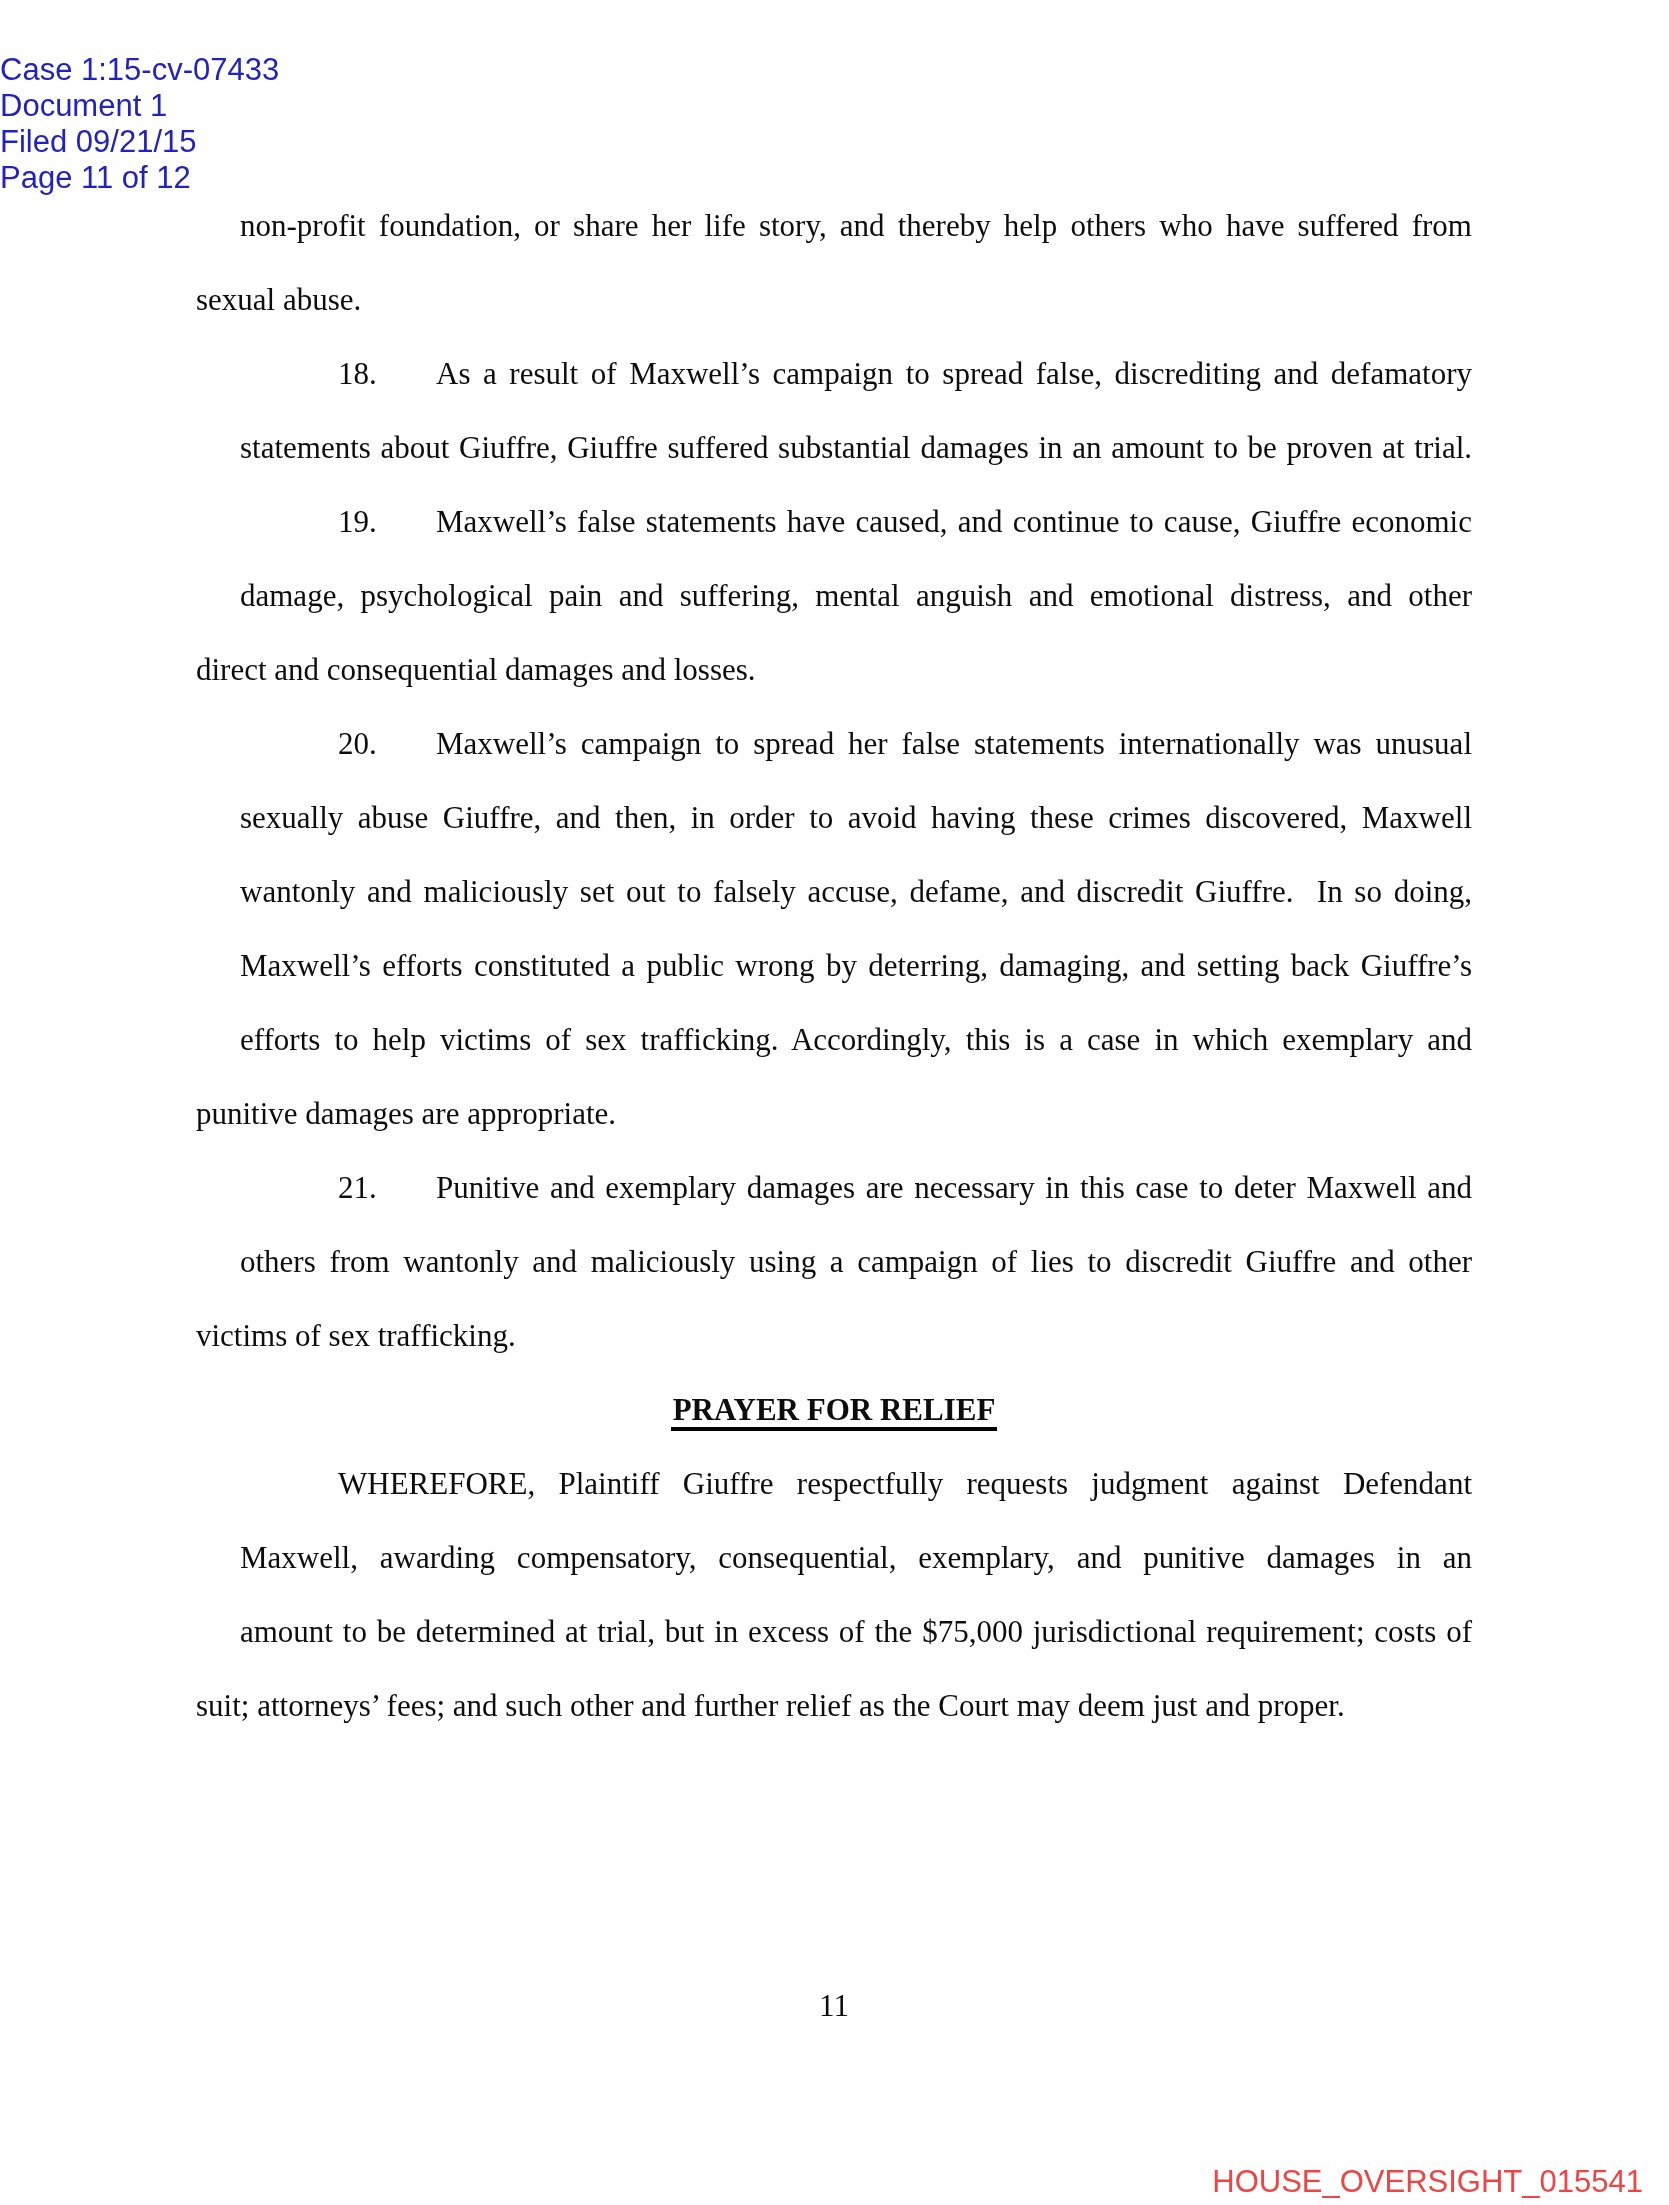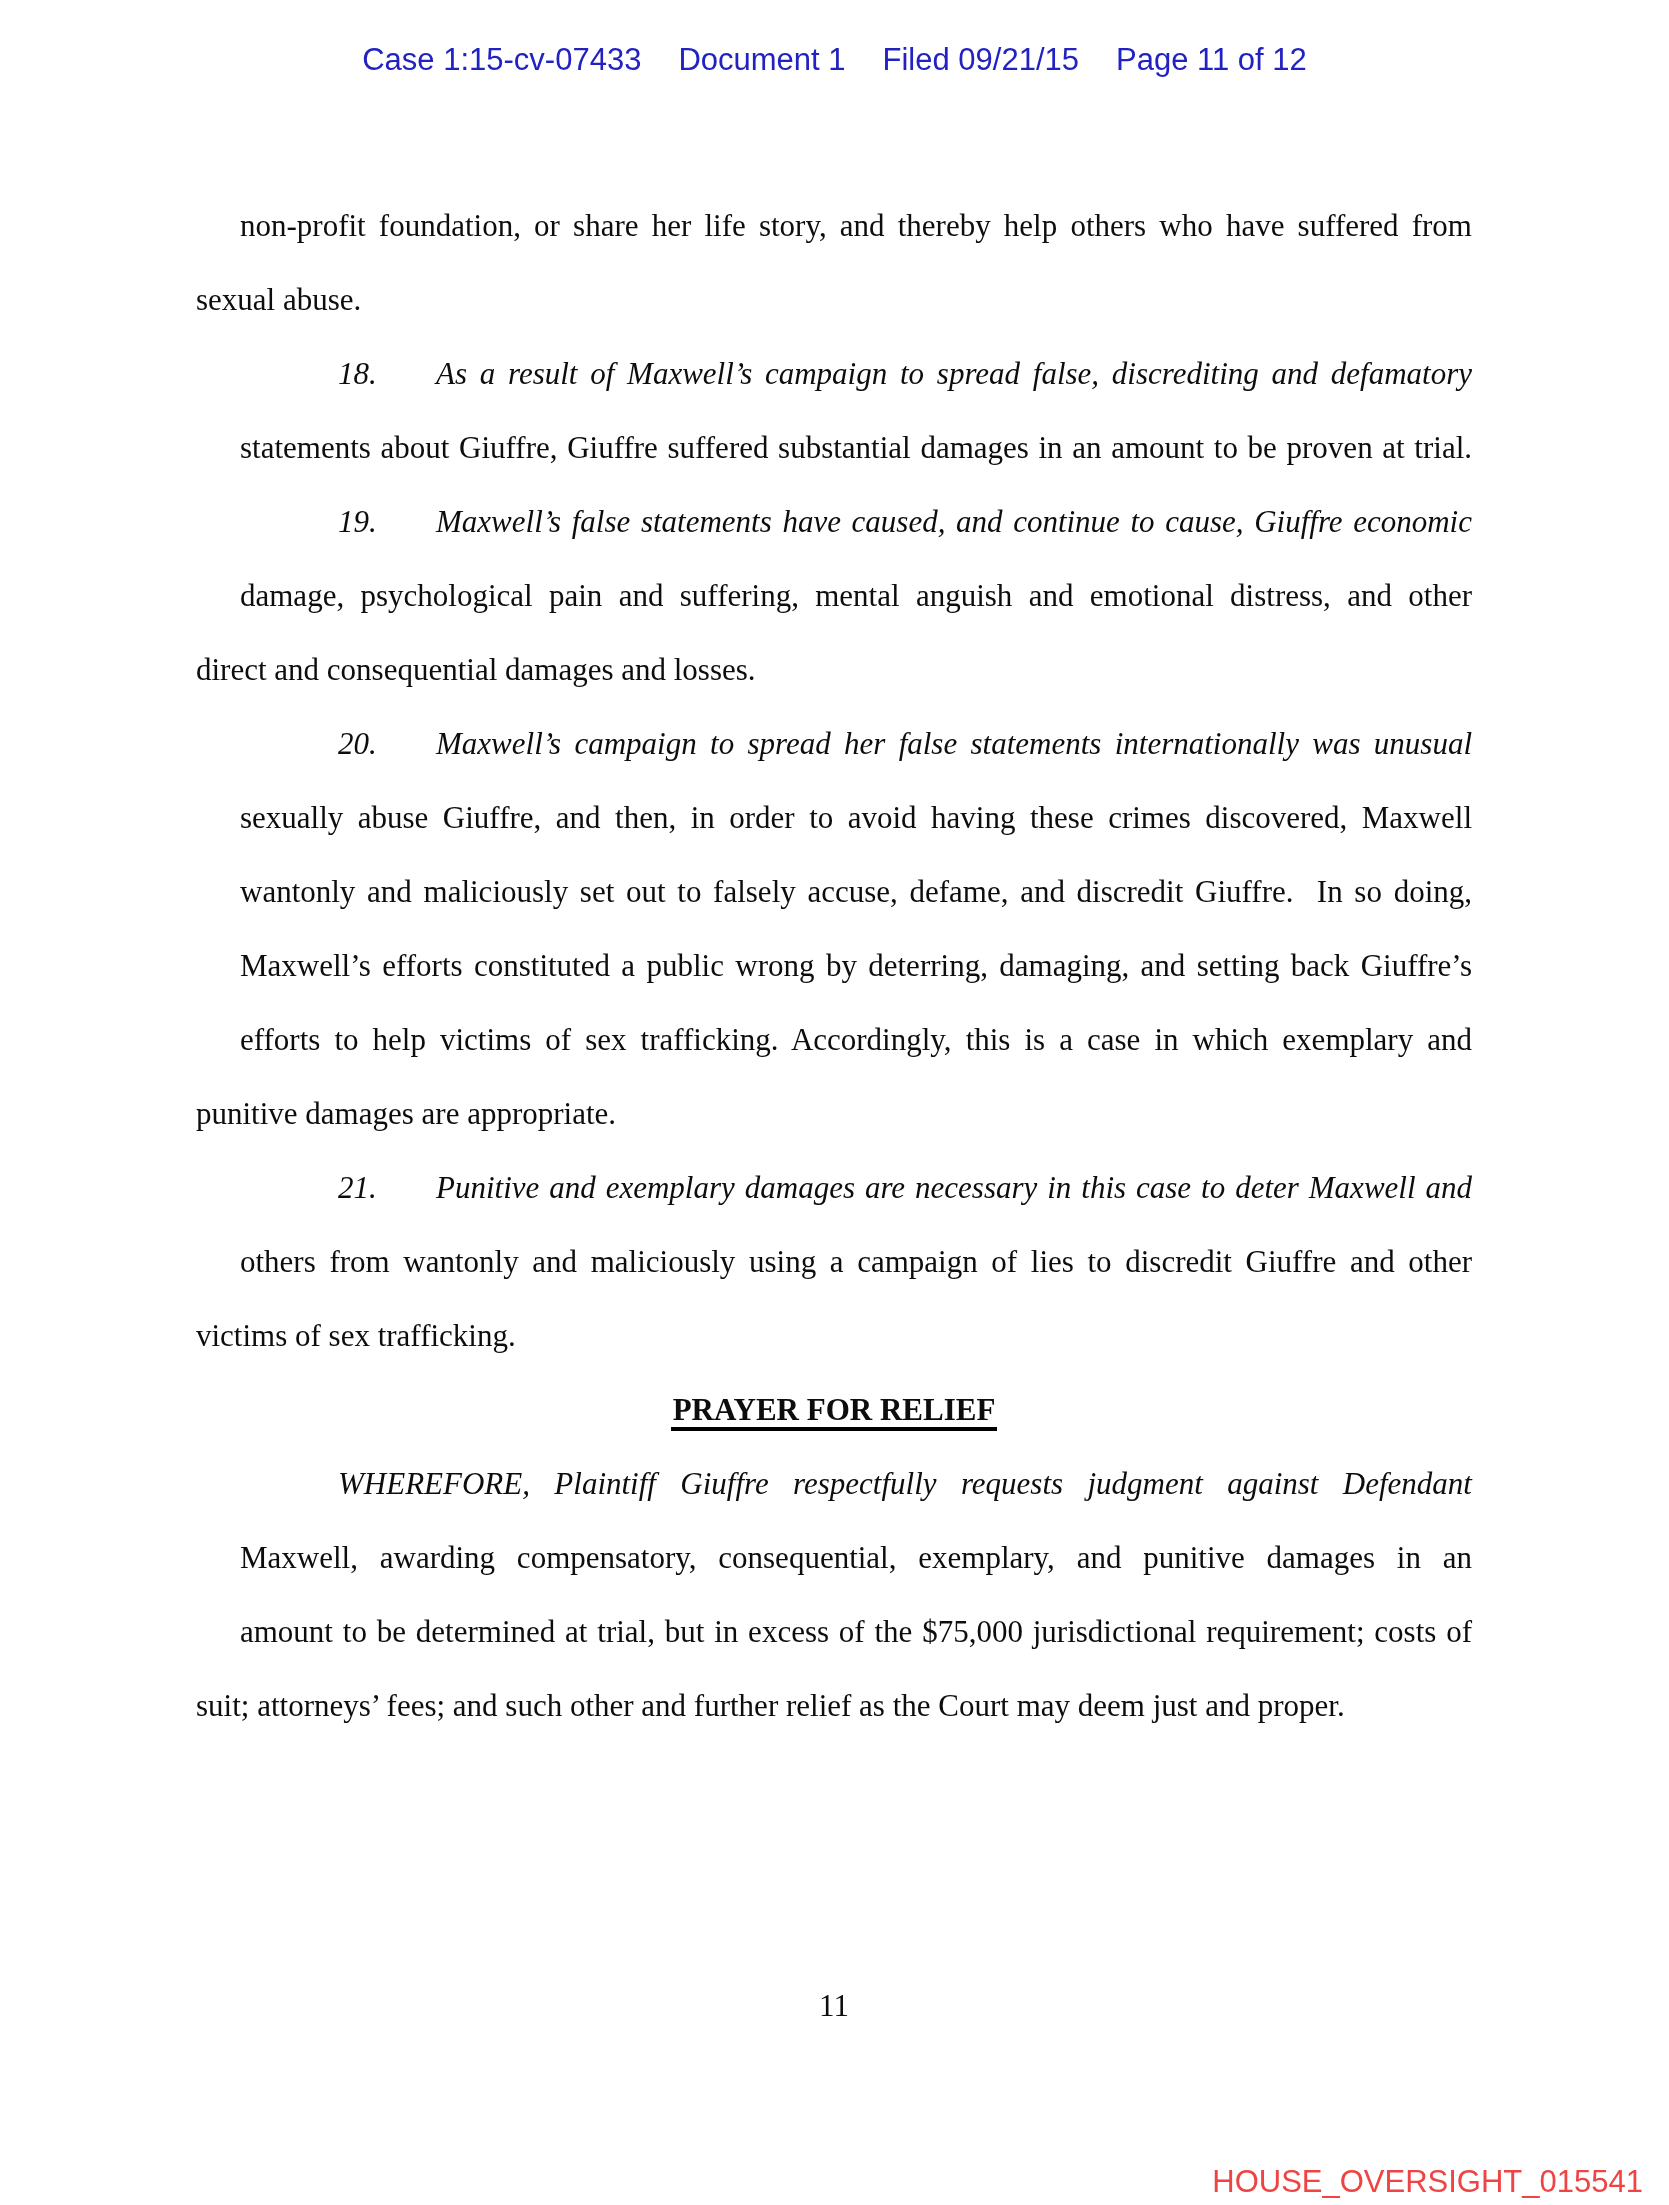--- a/index.html
+++ b/index.html
@@ -11,50 +11,49 @@
     position: relative;
     width: 1669px;
     height: 2205px;
     background: #ffffff;
     overflow: hidden;
     font-family: "Liberation Serif", serif;
     color: #0d0d0d;
   }
   .doc-header {
     position: absolute;
-    top: 42px;
+    top: 52px;
     left: 0;
     width: 100%;
     display: flex;
-    justify-content: center;
     column-gap: 37px;
     font-family: "Liberation Sans", sans-serif;
     font-size: 31px;
     color: #2222c2;
     white-space: nowrap;
+    flex-direction: column;
   }
   .content {
     position: absolute;
     left: 196px;
     top: 189px;
     width: 1276px;
     font-size: 31px;
   }
   .line {
     line-height: 74px;
     min-height: 74px;
   }
   .jl {
     text-align: justify;
     text-align-last: justify;
     margin-left: 44px;
   }
   .indent {
     text-indent: 98px;
-    font-style: italic;
   }
   .pnum {
     display: inline-block;
     width: 98px;
     text-indent: 0;
   }
   .heading-line {
     line-height: 74px;
     min-height: 74px;
     text-align: center;

